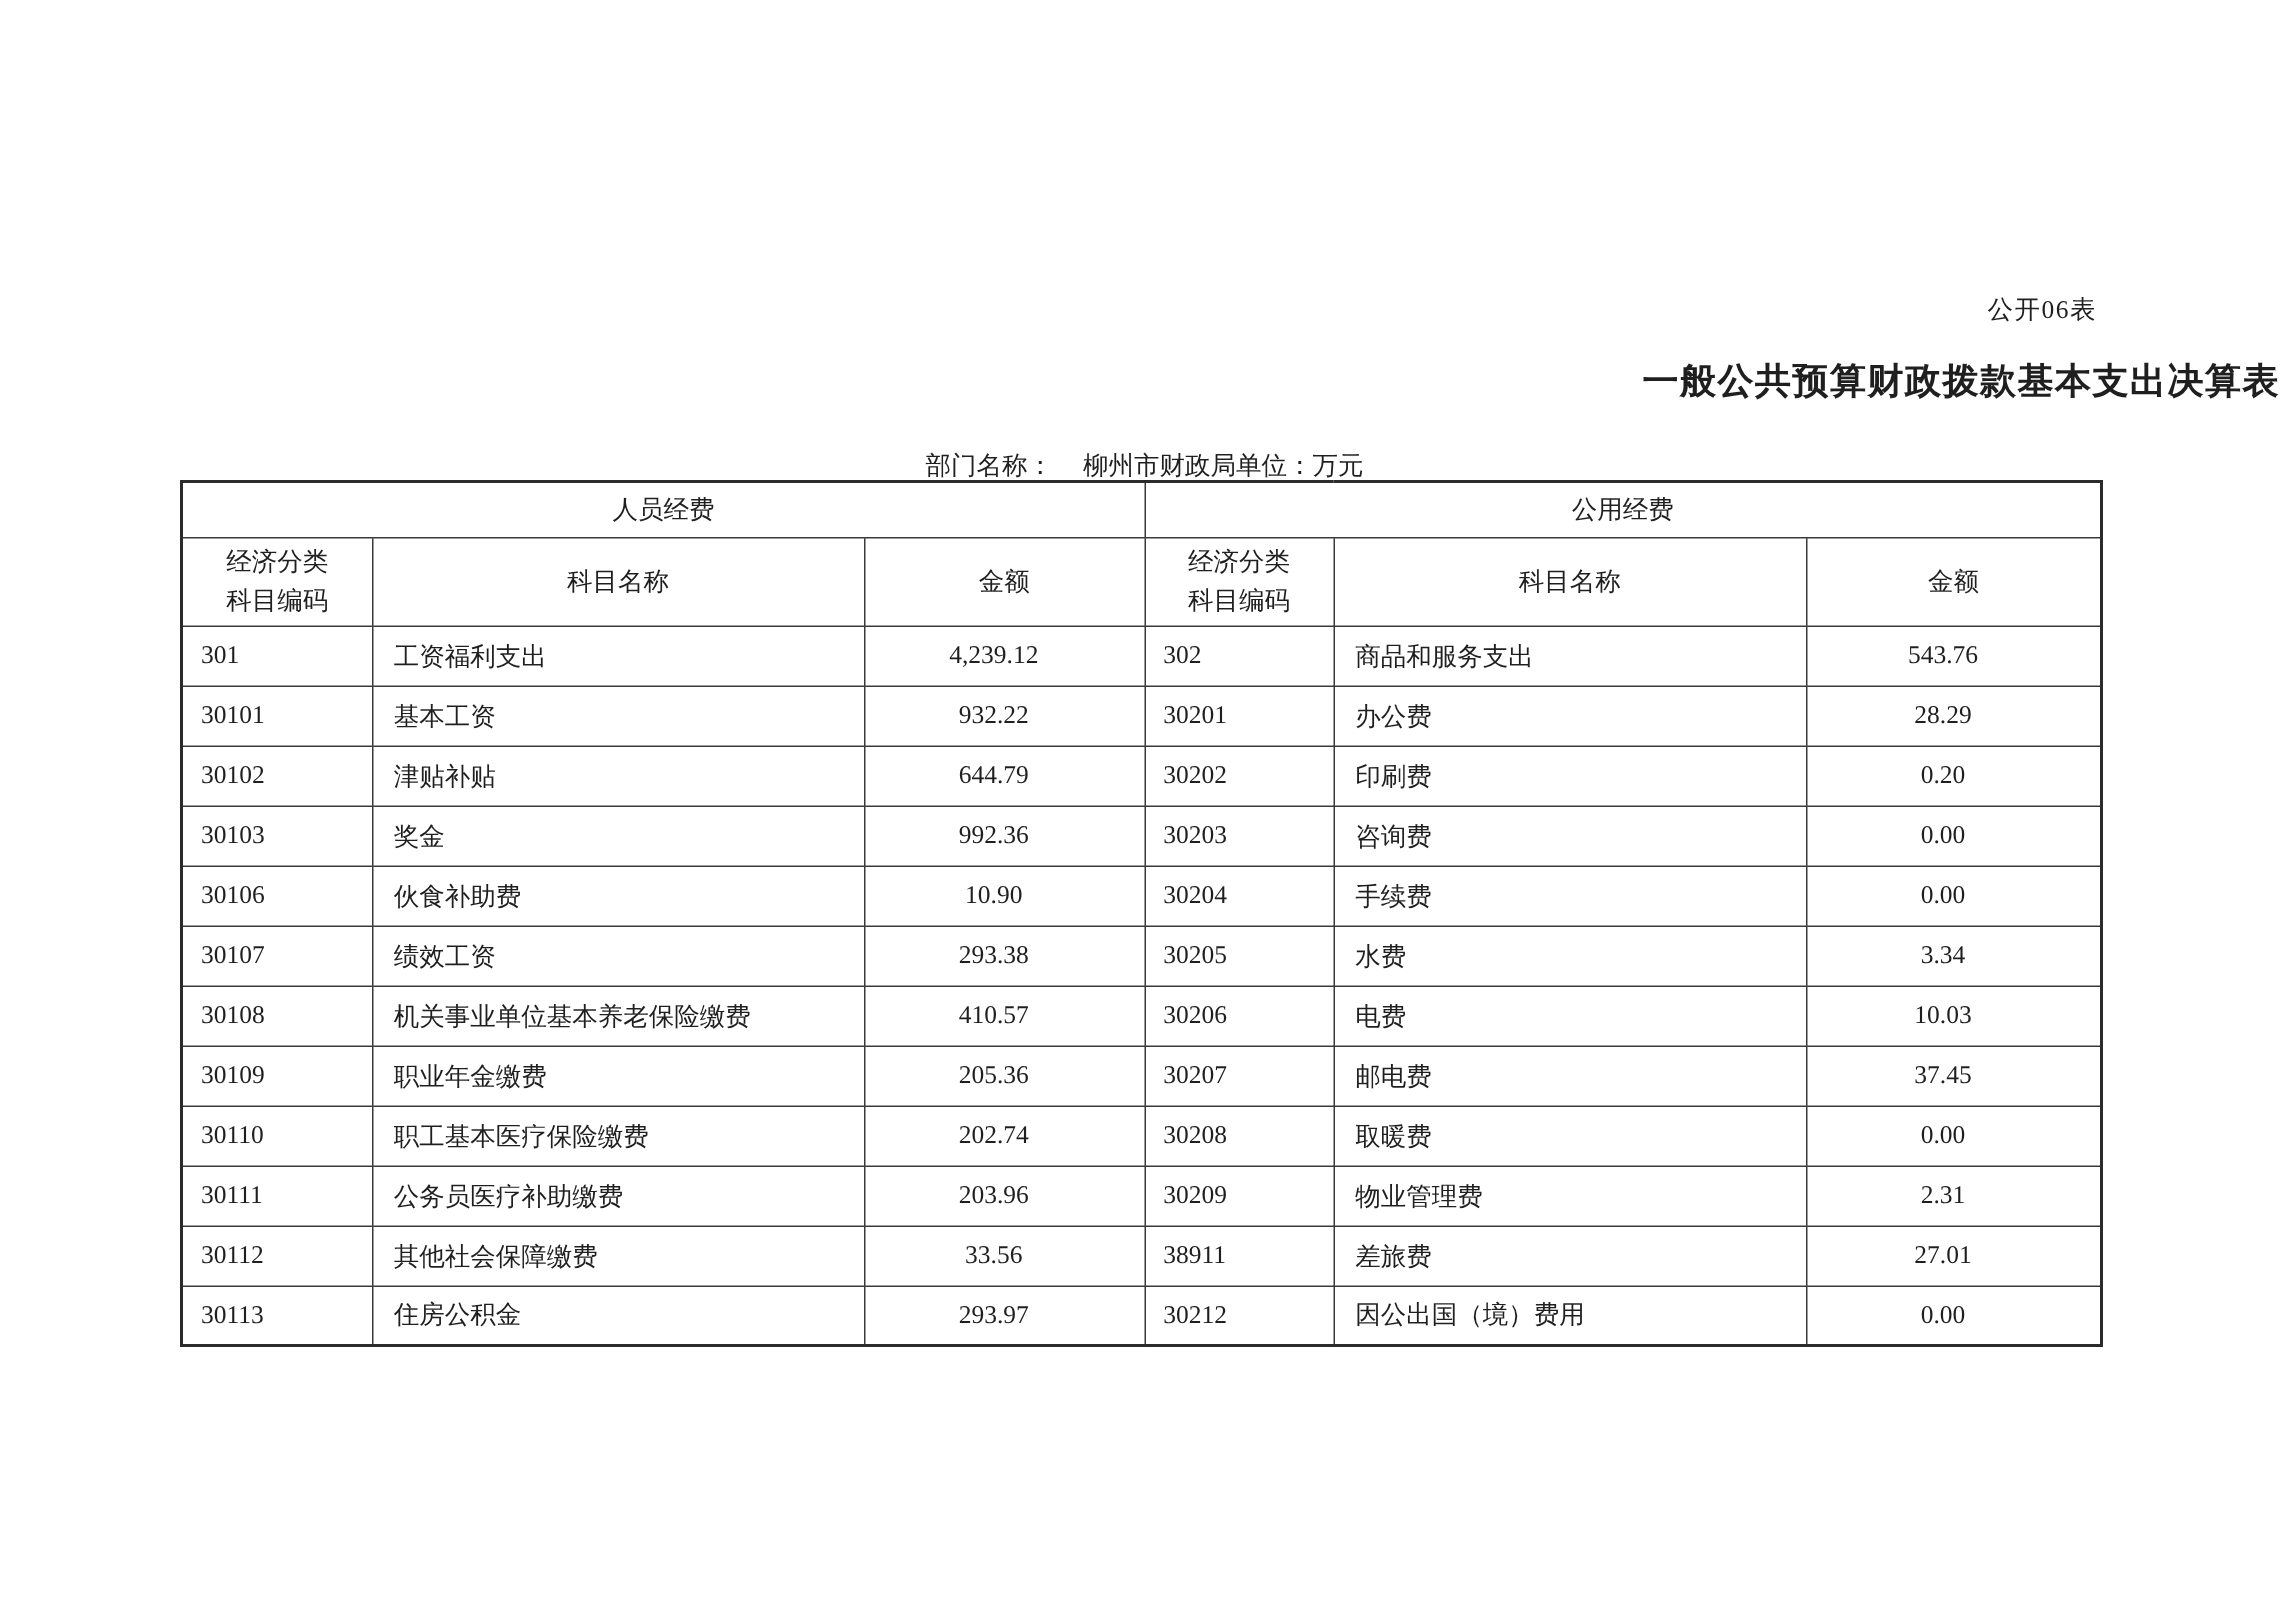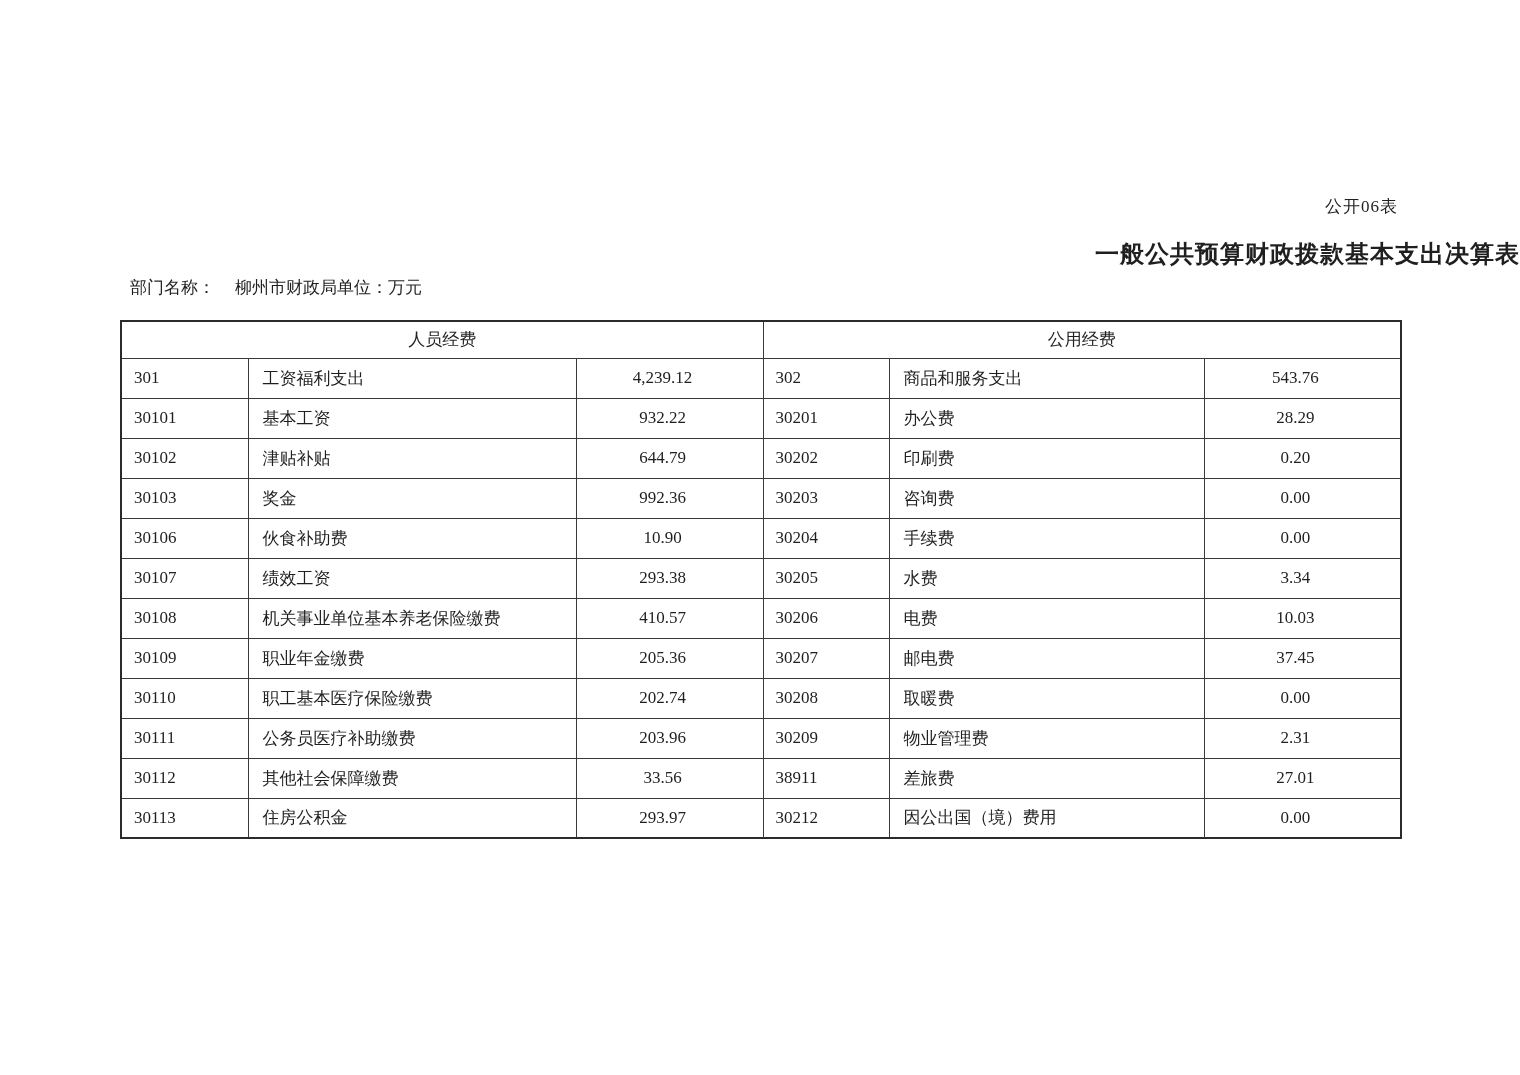--- a/index.html
+++ b/index.html
@@ -26,25 +26,25 @@
     left: 0;
     width: 100%;
     margin: 0;
     text-align: right;
     font-size: 24px;
     font-weight: bold;
     letter-spacing: 1px;
   }
   .meta-row {
     position: absolute;
-    top: 276px;
+    top: 299px;
     left: 130px;
     right: 124px;
     display: flex;
-    justify-content: flex-start;
+    justify-content: center;
     font-size: 17px;
   }
   .dept-value { margin-left: 20px; }
   .report-table {
     position: absolute;
     top: 320px;
     left: 120px;
     width: 1280px;
     border-collapse: collapse;
     table-layout: fixed;
@@ -101,20 +101,34 @@
         <col style="width:187px">
       <col style="width:126px">
         <col style="width:315px">
         <col style="width:197px">
     </colgroup>
     <thead>
       <tr class="group-row">
         <th colspan="3">人员经费</th>
         <th colspan="3">公用经费</th>
       </tr>
+      <tr class="colhead-row">
+        <th>
+          <div>经济分类</div>
+          <div>科目编码</div>
+        </th>
+        <th>科目名称</th>
+        <th>金额</th>
+        <th>
+          <div>经济分类</div>
+          <div>科目编码</div>
+        </th>
+        <th>科目名称</th>
+        <th>金额</th>
+      </tr>
     </thead>
     <tbody>
       <tr>
         <td class="code">301</td>
         <td class="name">工资福利支出</td>
         <td class="amount">4,239.12</td>
         <td class="code">302</td>
         <td class="name">商品和服务支出</td>
         <td class="amount">543.76</td>
       </tr>

